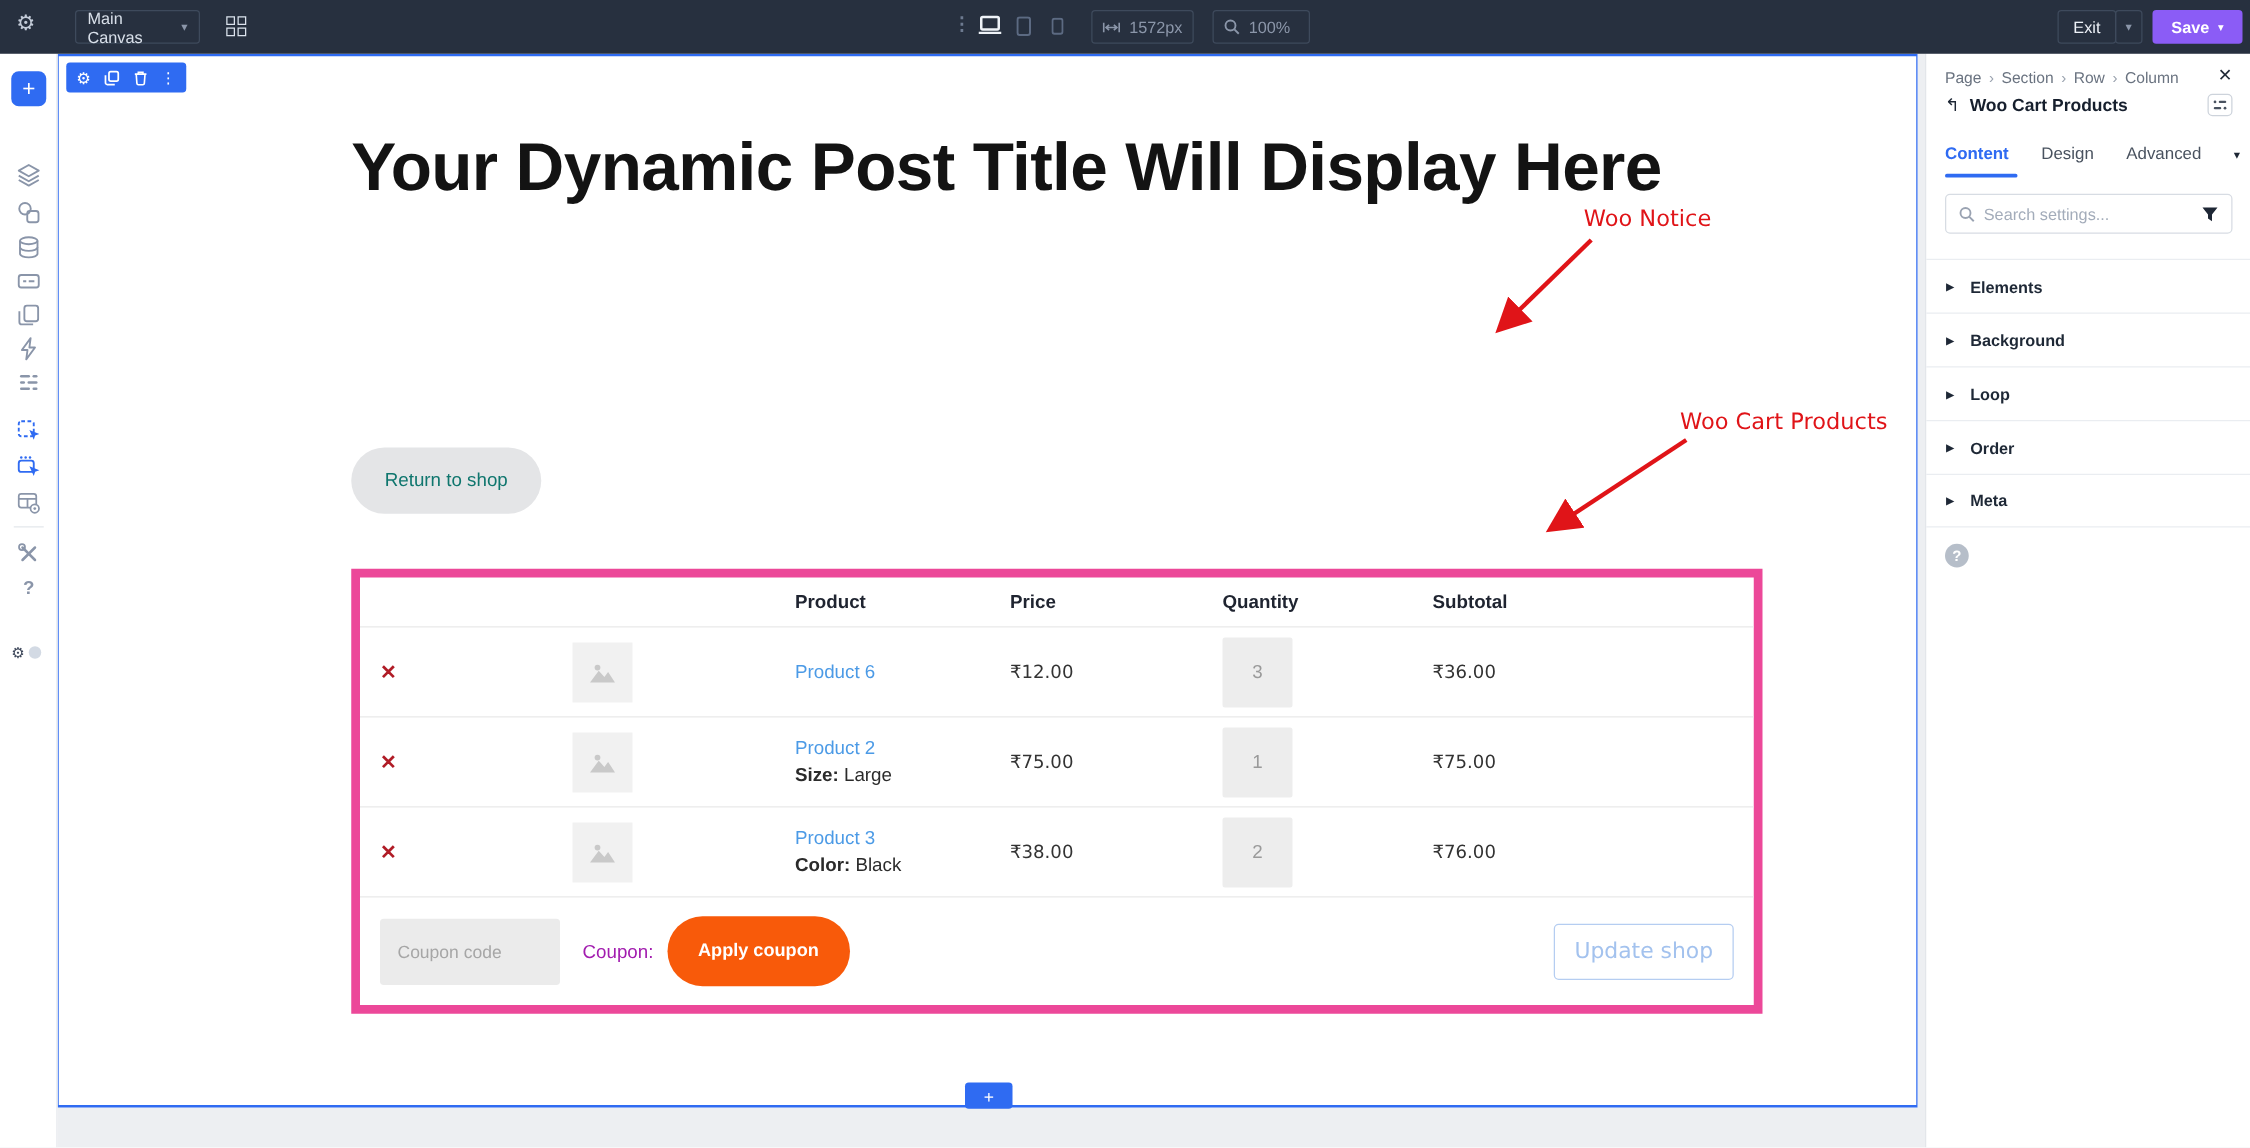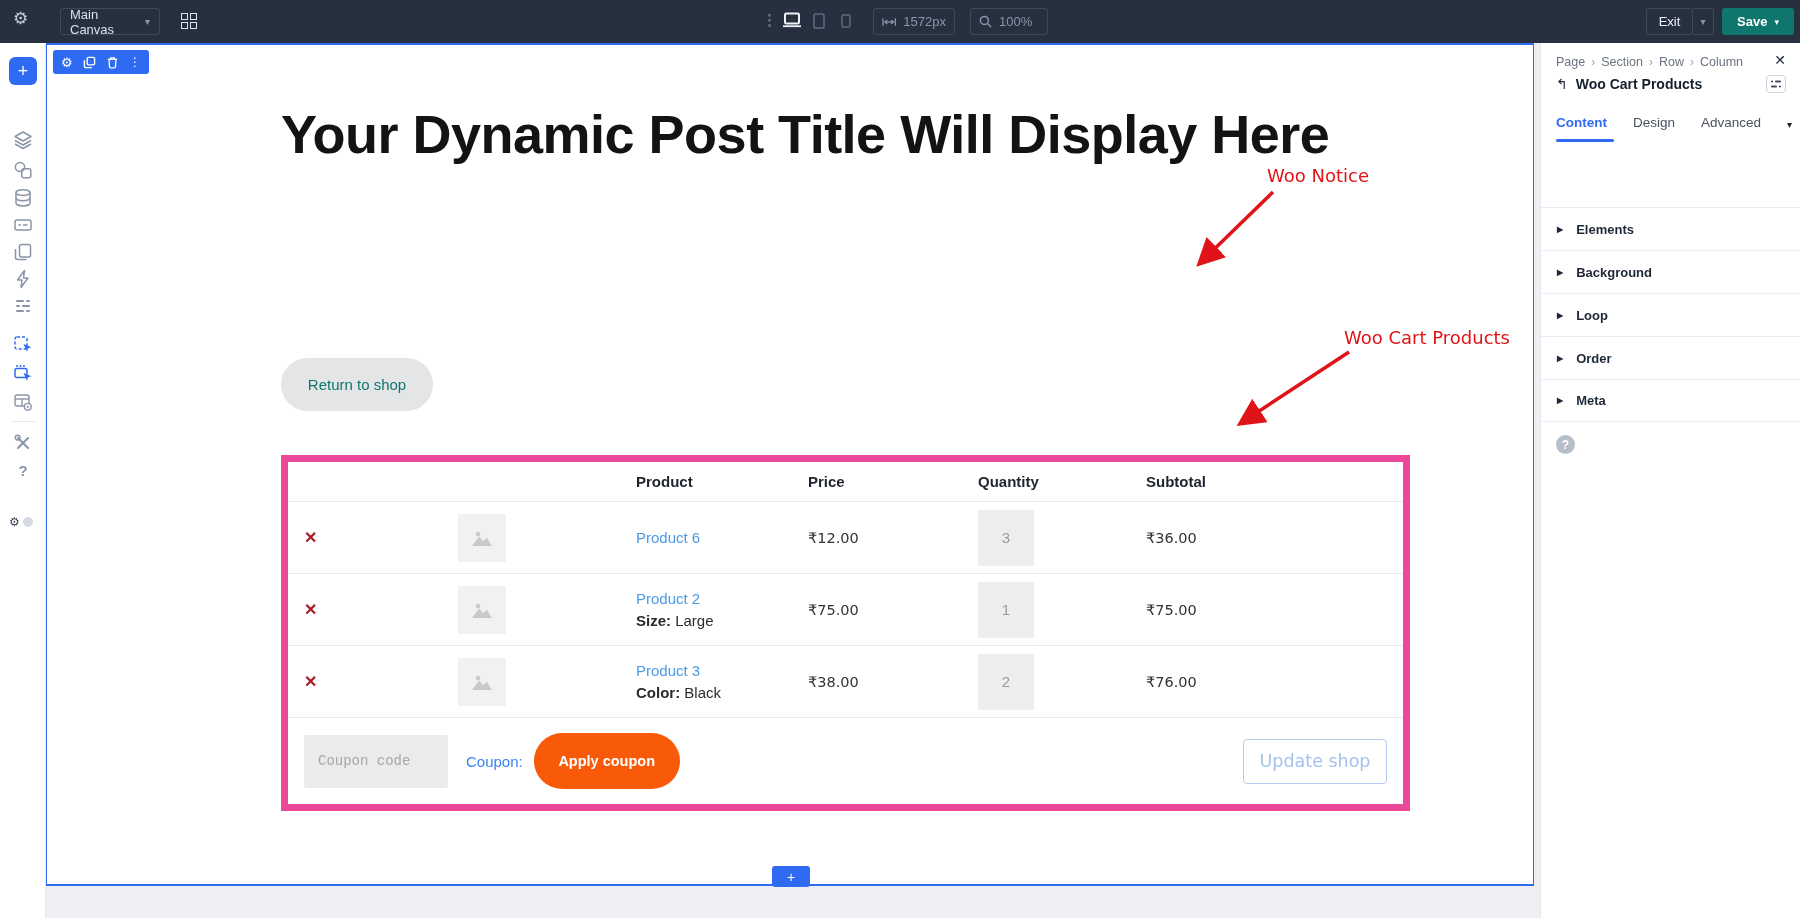--- a/index.html
+++ b/index.html
@@ -14,21 +14,21 @@
   .tb-select { left:60px; top:8px; width:100px; padding:0 9px; justify-content:flex-end; }
   .tb-select .chev { color:#8b96a9; font-size:10px; }
   .tb-grid { left:181px; top:13px; display:grid; grid-template-columns:7px 7px; gap:2px; }
   .tb-grid i { width:7px; height:7px; border:1.5px solid #dce3ee; display:block; }
   .tb-dots { left:762px; top:12px; color:#6d7a90; font-size:15px; font-weight:700; line-height:1; }
   .dev { top:12px; }
   .tb-width { left:873px; top:8px; width:82px; padding:0 8px; gap:7px; color:#8b96a9; }
   .tb-zoom { left:970px; top:8px; width:78px; padding:0 8px; gap:7px; color:#8b96a9; }
   .tb-exit { left:1646px; top:8px; width:47px; justify-content:center; color:#eef2f8; }
   .tb-exit-chev { left:1692px; top:8px; width:22px; justify-content:center; color:#8b96a9; font-size:10px; }
-  .tb-save { left:1722px; top:8px; width:72px; height:27px; background:#0f766e; border-radius:3px; justify-content:center; gap:7px; color:#fff; font-size:13px; font-weight:700; }
+  .tb-save { left:1722px; top:8px; width:72px; height:27px; background:#8b5cf6; border-radius:3px; justify-content:center; gap:7px; color:#fff; font-size:13px; font-weight:700; }
   .tb-save .chev { font-size:9px; font-weight:400; }
 
   
   .sidebar { position:absolute; left:0; top:43px; width:46px; height:875px; background:#fff; border-right:1px solid #e7eaee; z-index:20; }
   .sb-add { position:absolute; left:9px; top:14px; width:28px; height:28px; background:#2f6bf2; border-radius:6px; color:#fff; font-size:18px; display:flex; align-items:center; justify-content:center; }
   .sb-ic { position:absolute; left:13px; width:20px; height:20px; color:#8a95a9; display:flex; align-items:center; justify-content:center; }
   .sb-ic.blue { color:#2f6bf2; }
   .sb-div { position:absolute; left:11px; width:24px; border-top:1px solid #e4e7ec; }
   .sb-help { font-size:15px; font-weight:700; }
   .sb-dot-dark { position:absolute; left:9px; top:473px; font-size:12px; color:#3c4659; line-height:1; }
@@ -48,23 +48,23 @@
   .cart-head { height:40px; border-bottom:1px solid #e9e9e9; font-weight:700; color:#1f2430; }
   .cart-row { height:72px; border-bottom:1px solid #e9e9e9; }
   .remove-x { color:#b01c26; font-weight:700; font-size:16px; cursor:pointer; }
   .thumb { width:48px; height:48px; background:#f1f1f1; display:flex; align-items:center; justify-content:center; }
   .prod-link { color:#4b9ae6; text-decoration:none; display:block; }
   .variation { margin-top:5px; color:#2b2b2b; }
   .variation b { font-weight:700; }
   .rupee { font-family:"DejaVu Sans",sans-serif; font-size:14.5px; }
   .qty-box { width:56px; height:56px; background:#ededed; border-radius:2px; color:#9a9a9a; display:flex; align-items:center; justify-content:center; font-size:15px; }
   .coupon-row { height:86px; display:flex; align-items:center; padding:0 16px; }
-  .coupon-input { width:144px; height:53px; background:#ebebeb; border:none; border-radius:3px; padding:0 14px; font-size:14px; font-family:Liberation Mono, monospace; color:#555; }
+  .coupon-input { width:144px; height:53px; background:#ebebeb; border:none; border-radius:3px; padding:0 14px; font-size:14px; font-family:Liberation Sans, sans-serif; color:#555; }
   .coupon-input::placeholder { color:#a6a6a6; }
-  .coupon-label { margin-left:18px; color:#3b82f6; }
+  .coupon-label { margin-left:18px; color:#a21caf; }
   .apply-btn { margin-left:11px; width:146px; height:56px; background:#f85a0a; border:none; border-radius:28px; color:#fff; font-size:14.5px; font-weight:700; font-family:"Liberation Sans",sans-serif; cursor:pointer; }
   .update-btn { margin-left:auto; width:144px; height:45px; background:#fff; border:1px solid #b5cdf1; border-radius:4px; color:#a3c2ee; font-size:17.5px; font-family:"DejaVu Sans",sans-serif; cursor:pointer; }
 
   .canvas-add { position:absolute; left:725px; top:821px; width:38px; height:21px; background:#2f6bf2; border-radius:3px; color:#fff; font-size:14px; display:flex; align-items:center; justify-content:center; }
 
   .ann { position:absolute; color:#e01418; font-size:18px; font-family:"DejaVu Sans",sans-serif; white-space:nowrap; }
   .ann-notice { left:1220px; top:120px; }
   .ann-cart { left:1297px; top:282px; }
   .arrows { position:absolute; left:0; top:0; width:1488px; height:843px; pointer-events:none; }
 
@@ -394,20 +394,30 @@
 
   <div class="tabs">
     <span class="tab active">Content</span>
     <span class="tab">Design</span>
     <span class="tab">Advanced</span>
     <span class="chev">▾</span>
 
   </div>
   <div class="tab-underline"></div>
 
+  <div class="search-wrap">
+    <svg width="13" height="13" viewBox="0 0 13 13">
+        <circle cx="5.4" cy="5.4" r="4" fill="none" stroke="#9aa3b2" stroke-width="1.5"></circle>
+        <line x1="8.5" y1="8.5" x2="12" y2="12" stroke="#9aa3b2" stroke-width="1.5"></line>
+      </svg>
+    <input placeholder="Search settings..." style="">
+    <svg width="14" height="13" viewBox="0 0 14 13">
+        <path d="M1 1 H13 L8.6 6.6 V12 L5.4 9.8 V6.6 Z" fill="#1e2735"></path>
+      </svg>
+  </div>
 
   <div class="sections">
     <div class="section-row">
       <span class="caret">▶</span>
       <span>Elements</span>
     </div>
     <div class="section-row">
       <span class="caret">▶</span>
       <span>Background</span>
     </div>

